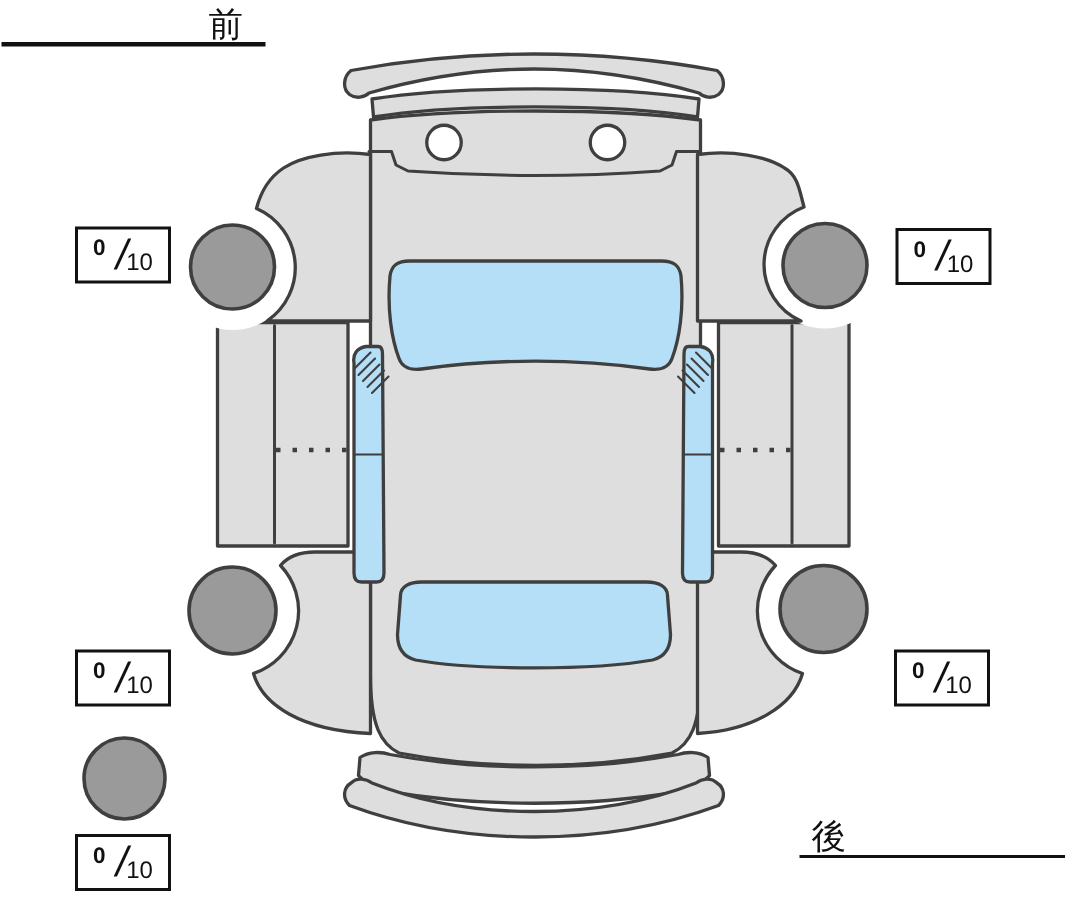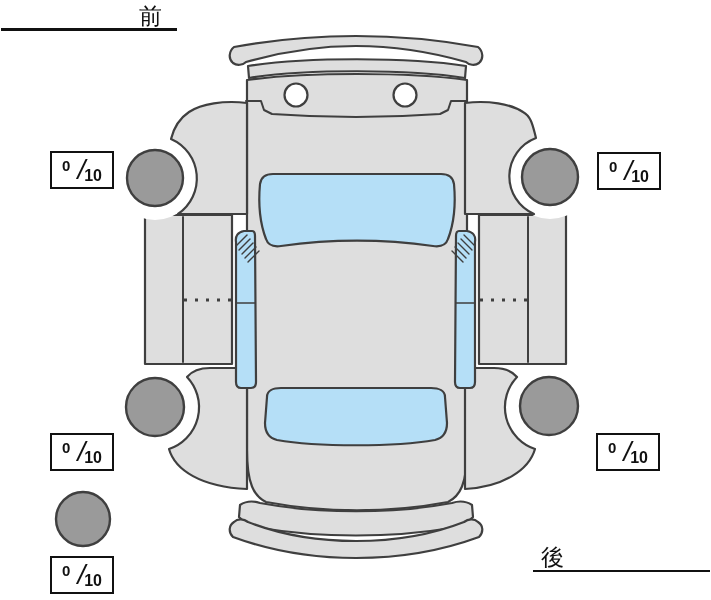--- a/index.html
+++ b/index.html
@@ -22,21 +22,21 @@
   .rule-front{left:1px;top:28px;width:176px;}
   .rule-rear{left:533px;top:570px;width:177px;height:2px;}
   .label-front{left:139px;top:1px;}
   .label-rear{left:541px;top:542px;}
 
   
   .rating-box{position:absolute;width:64px;height:38px;box-sizing:border-box;border:2px solid var(--ink,#111);
               background:var(--page_bg,#fff);display:flex;align-items:center;justify-content:center;}
   .rv{font-size:15px;font-weight:700;transform:translateY(-5px);margin-right:7px;}
   .rs{font-size:28px;font-style:italic;font-weight:400;line-height:1;transform:translateY(0px);}
-  .rm{font-size:16px;font-weight:700;transform:translateY(6px);margin-left:-1px;}
+  .rm{font-size:16px;font-weight:400;transform:translateY(6px);margin-left:-1px;}
   .box-fl{left:50px;top:151px;}
   .box-fr{left:597px;top:152px;}
   .box-rl{left:50px;top:433px;}
   .box-rr{left:596px;top:433px;}
   .box-spare{left:50px;top:556px;}
 </style>
 </head>
 <body>
 
 <div class="stage">

